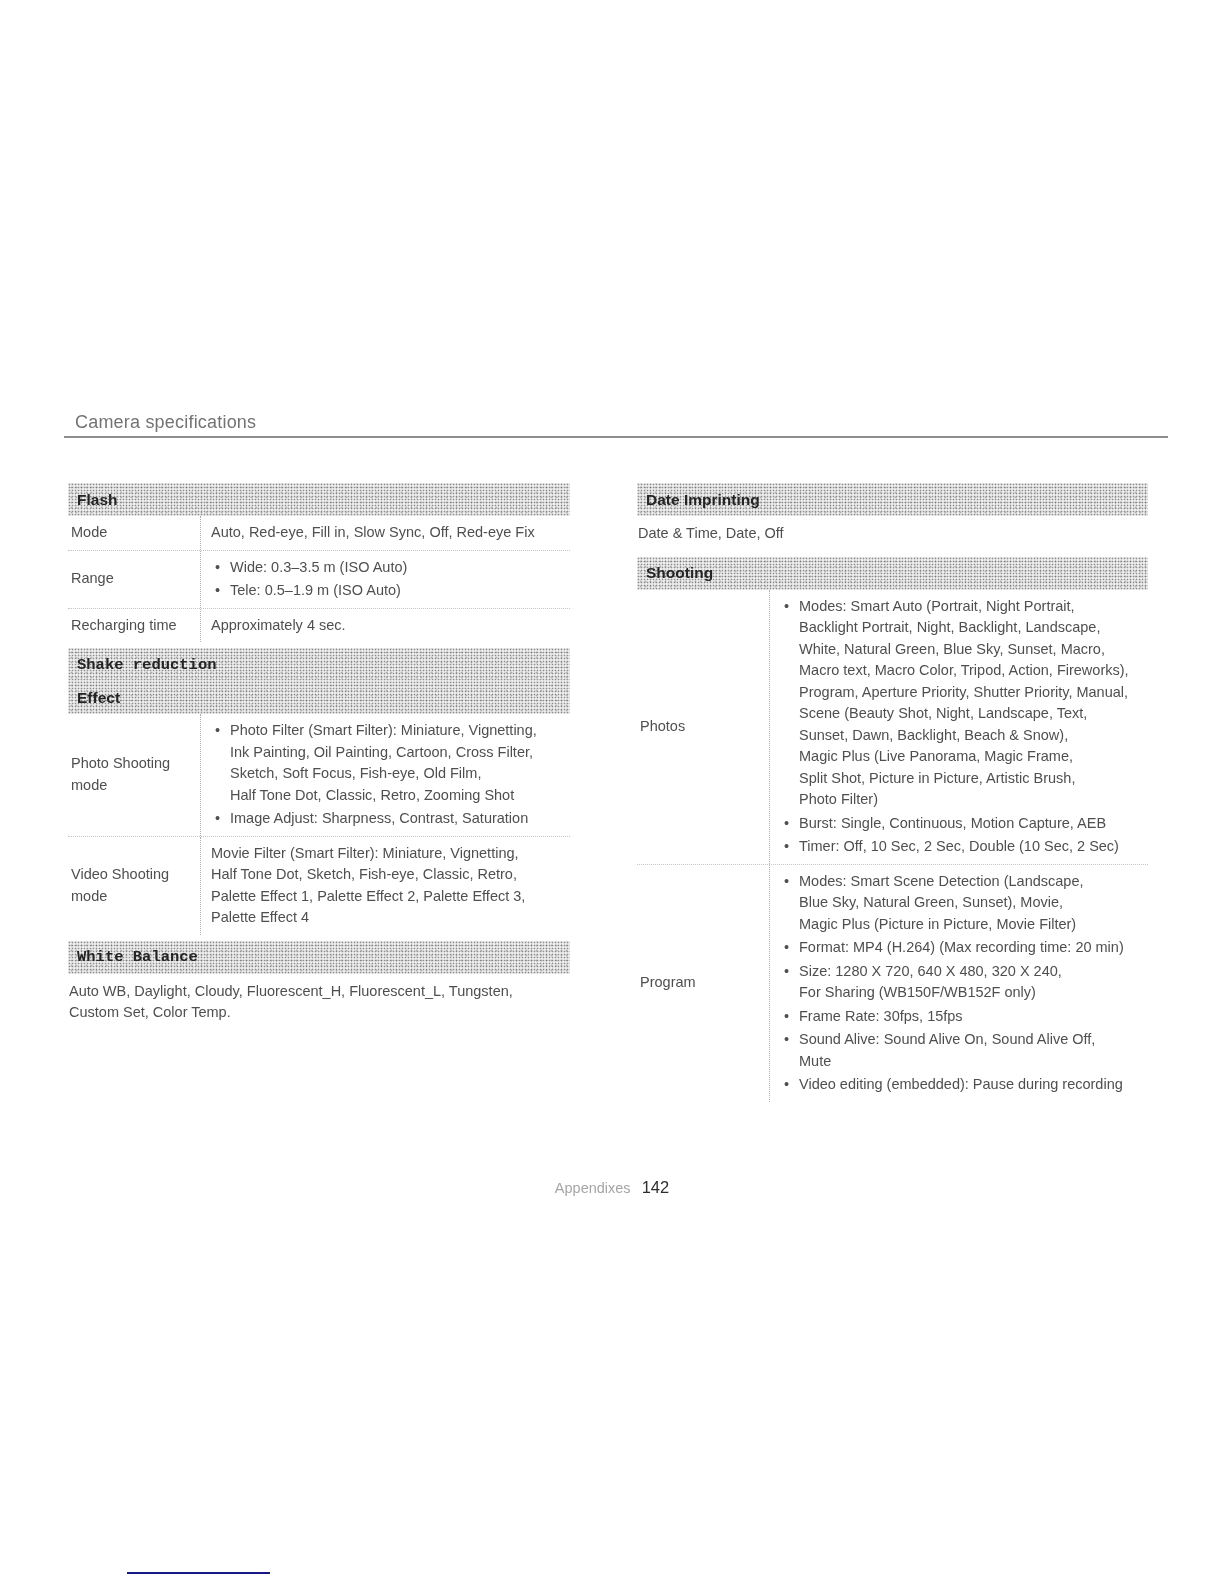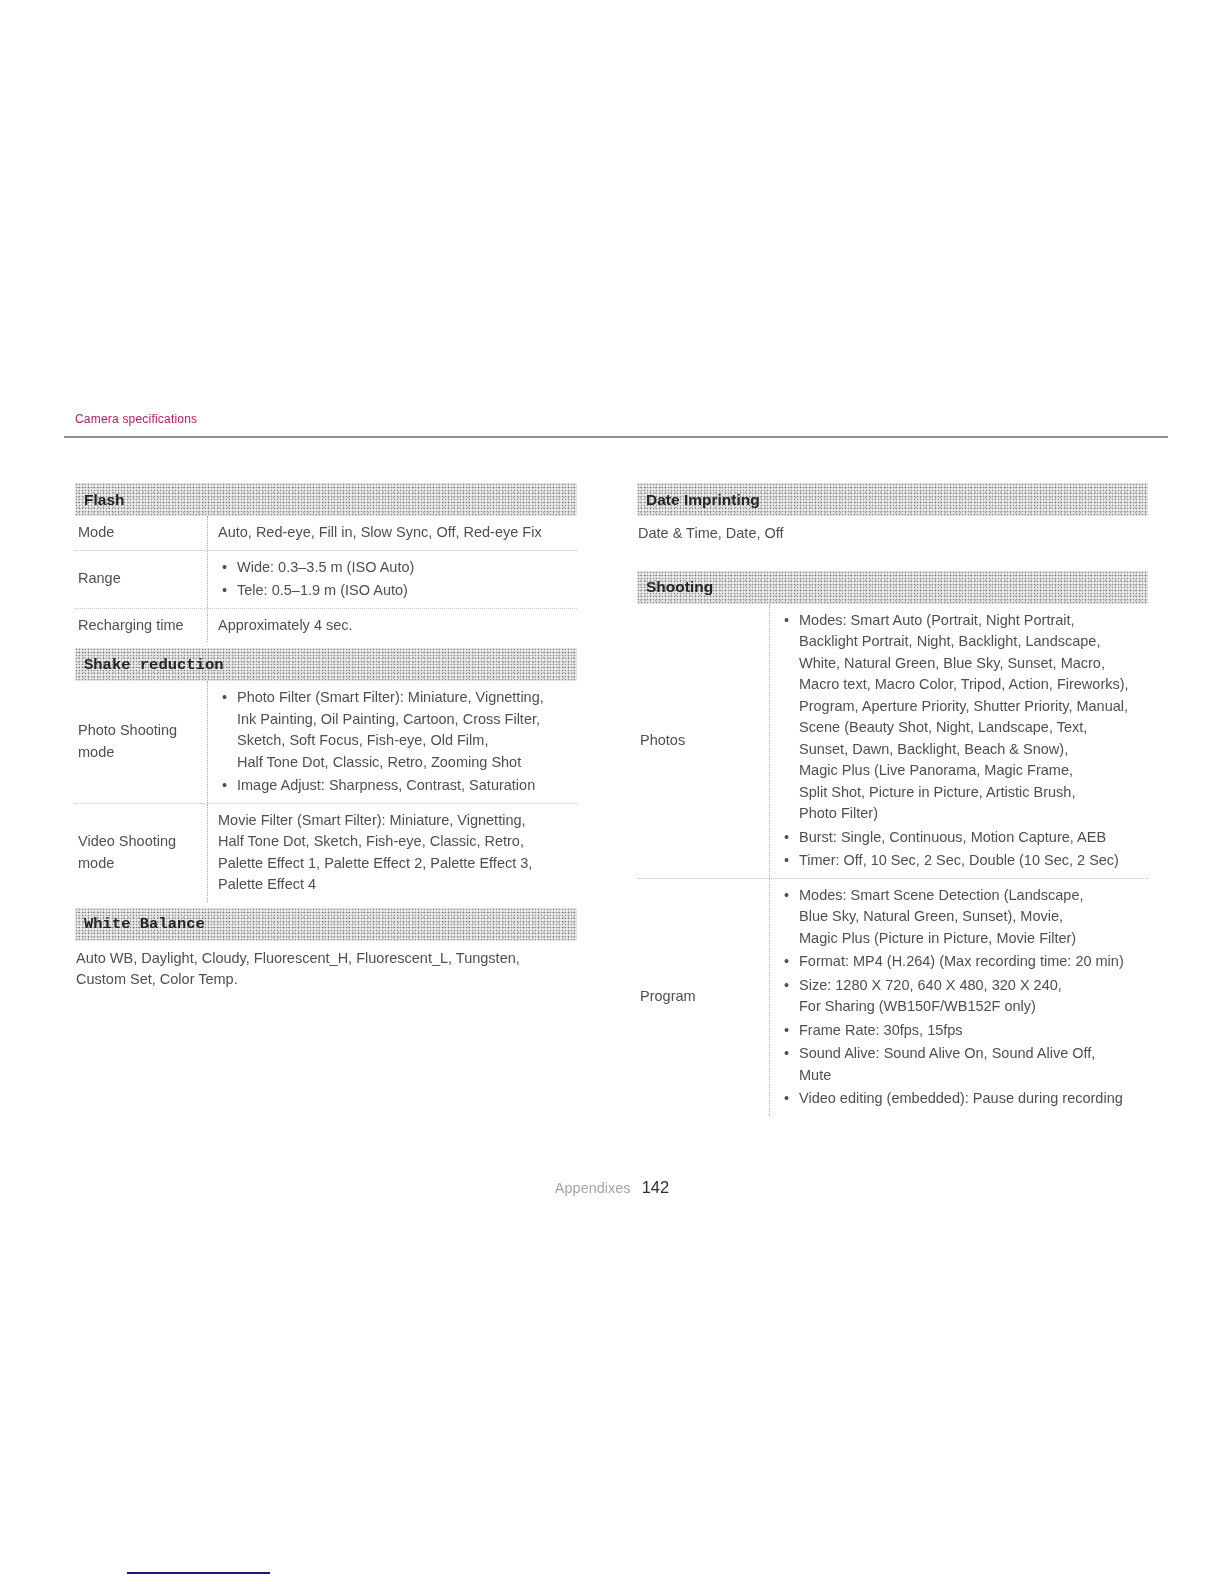--- a/index.html
+++ b/index.html
@@ -12,36 +12,36 @@
     font-family: "Liberation Sans", sans-serif;
     color: #4f4f4f;
     overflow: hidden;
   }
 
   
   .doc-title {
     position: absolute;
     left: 75px;
     top: 412px;
-    font-size: 12px;
-    color: #be185d;
+    font-size: 18px;
+    color: #737373;
     letter-spacing: 0.2px;
   }
   .title-rule {
     position: absolute;
     left: 64px;
     top: 436px;
     width: 1104px;
     height: 2px;
     background: #8e8e8e;
   }
 
   
   .col { position: absolute; top: 483px; }
-  .col-left  { left: 75px;  width: 502px; }
+  .col-left  { left: 68px;  width: 502px; }
   .col-right { left: 637px; width: 511px; }
 
   
   .section-bar {
     height: 33px;
     display: flex;
     align-items: center;
     padding: 0 9px;
     font-size: 15.5px;
     font-weight: bold;
@@ -93,21 +93,21 @@
   ul.bullets li::before {
     content: "\2022";
     position: absolute;
     left: 4px;
     top: 0;
     color: #4f4f4f;
   }
 
   
   .plain-text {
-    padding: 7px 3px 26px 1px;
+    padding: 7px 3px 12px 1px;
     font-size: 14.5px;
     line-height: 21.5px;
   }
 
   
   .footer {
     position: absolute;
     top: 1178px;
     left: 0;
     width: 100%;
@@ -160,20 +160,23 @@
         <div class="value">
           <span class="prewrap">Approximately 4 sec.</span>
         </div>
       </div>
     </div>
 
     <div class="section-bar gap-above">
       <span>Shake reduction</span>
     </div>
 
+    <div class="section-bar">
+      <span>Effect</span>
+    </div>
     <div class="spec-table">
       <div class="spec-row sep">
         <div class="label">Photo Shooting mode</div>
         <div class="value">
           <ul class="bullets">
             <li><span class="prewrap">Photo Filter (Smart Filter): Miniature, Vignetting,
 Ink Painting, Oil Painting, Cartoon, Cross Filter,
 Sketch, Soft Focus, Fish-eye, Old Film,
 Half Tone Dot, Classic, Retro, Zooming Shot</span></li>
             <li><span class="prewrap">Image Adjust: Sharpness, Contrast, Saturation</span></li>

